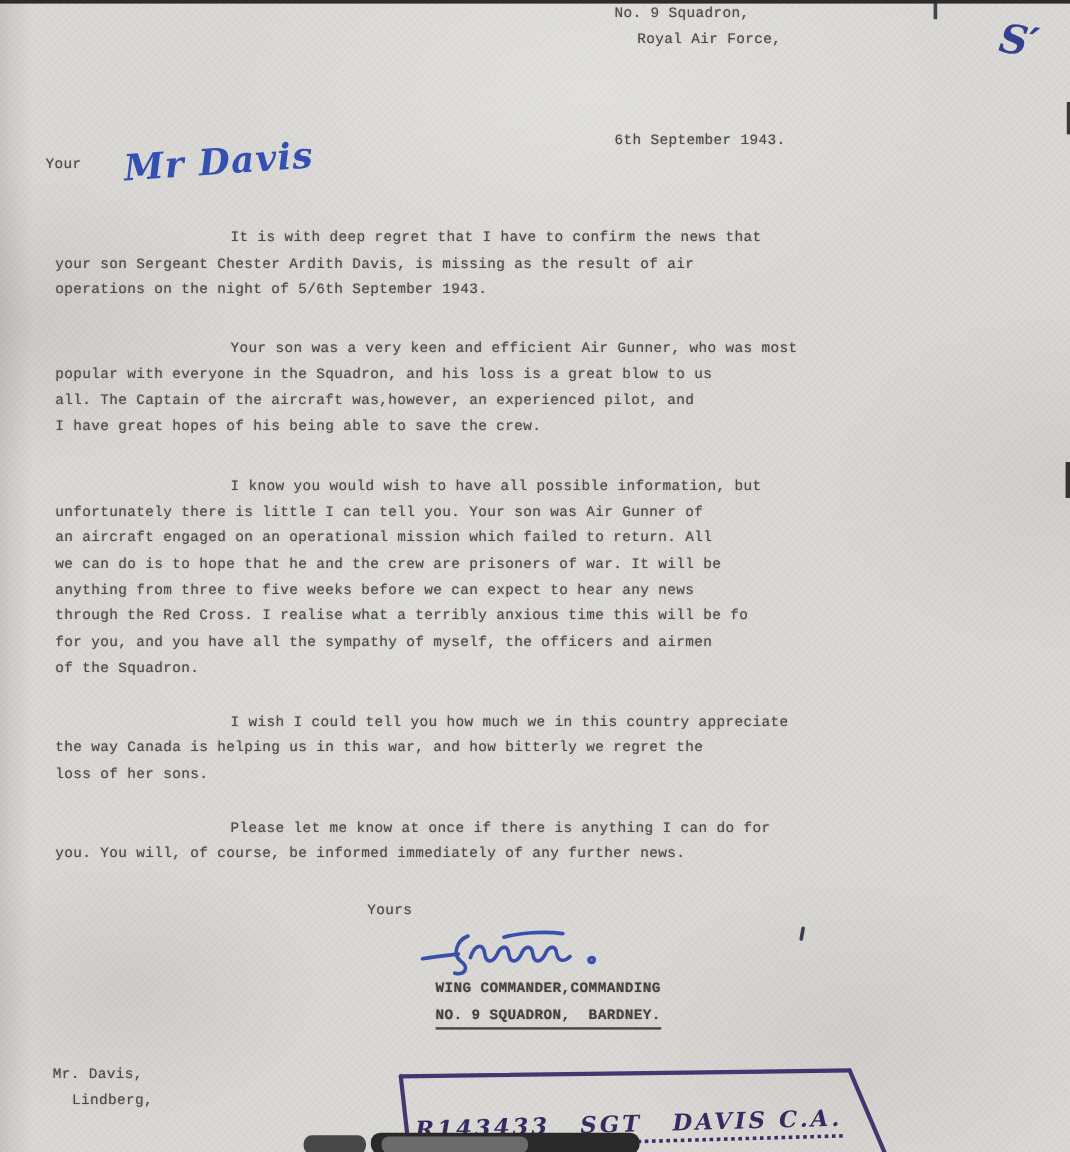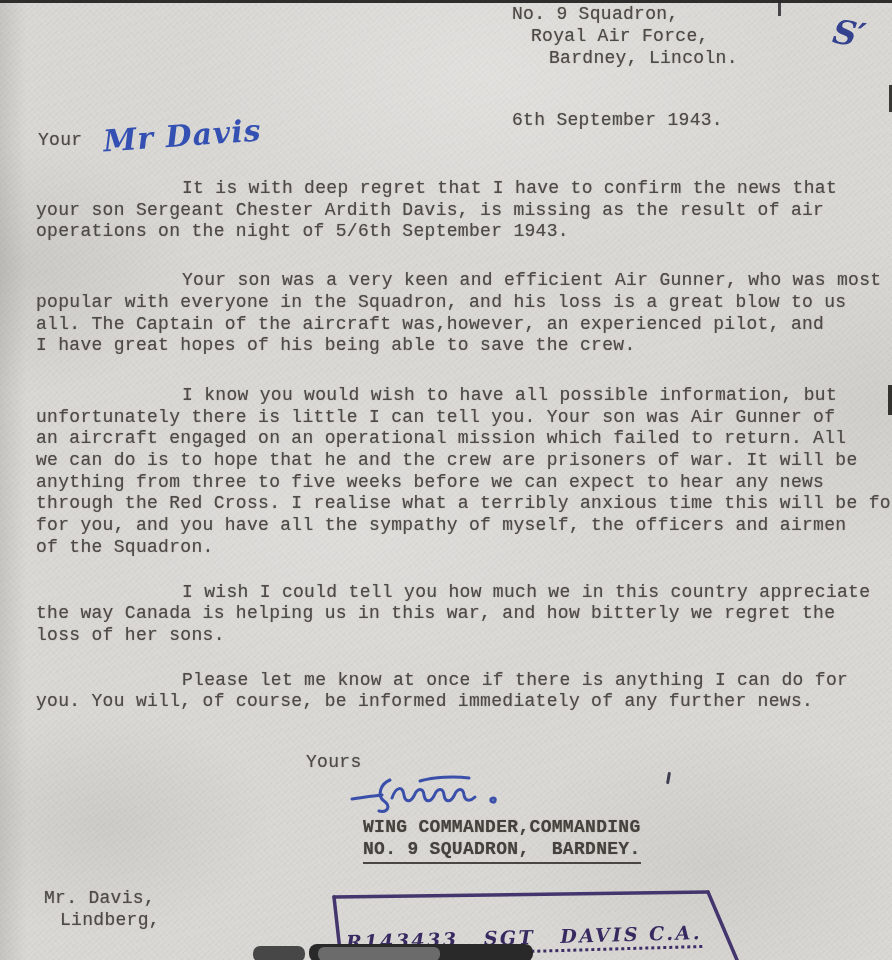--- a/index.html
+++ b/index.html
@@ -16,43 +16,43 @@
       radial-gradient(260px 180px at 2% 28%, rgba(110,108,102,.14), transparent 70%),
       radial-gradient(300px 220px at 99% 42%, rgba(120,118,110,.10), transparent 70%),
       radial-gradient(240px 160px at 12% 86%, rgba(115,112,105,.12), transparent 70%),
       radial-gradient(420px 260px at 55% 8%,  rgba(255,255,255,.22), transparent 72%),
       radial-gradient(380px 240px at 40% 55%, rgba(255,255,255,.14), transparent 70%),
       radial-gradient(300px 200px at 80% 90%, rgba(118,115,108,.10), transparent 70%),
       linear-gradient(90deg, rgba(95,94,90,.16), rgba(95,94,90,0) 3%),
       repeating-linear-gradient(47deg, rgba(255,255,255,.06) 0 2px, rgba(0,0,0,0) 2px 5px),
       repeating-linear-gradient(-43deg, rgba(90,88,84,.045) 0 1px, rgba(0,0,0,0) 1px 4px);
   }
-  .typed{color:#4e4b47;text-shadow:0 0 1px rgba(70,66,60,.55);letter-spacing:.3px;font-size:18px;}
+  .typed{color:#4e4b47;text-shadow:0 0 1px rgba(70,66,60,.55);letter-spacing:.3px;font-size:12px;}
   .abs{position:absolute;white-space:pre;}
   
   .hdr-unit{left:512px;top:4px;}
   .hdr-force{left:531px;top:26px;}
   .hdr-station{left:549px;top:48px;}
   .hdr-date{left:512px;top:86px;margin-top:24px;}
   .hand-mark{
     left:833px;top:14px;font-family:"DejaVu Serif",serif;font-style:italic;
     font-size:33px;color:#33418e;transform:rotate(8deg);font-weight:bold;
   }
   
   .salutation-typed{left:38px;top:130px;}
   .salutation-hand{
     left:103px;top:118px;font-family:"DejaVu Serif",serif;font-style:italic;font-weight:bold;
     font-size:30px;color:#3350b2;transform:rotate(-4deg);letter-spacing:1px;white-space:pre;
     position:absolute;
   }
   
   .body-text{position:absolute;left:30px;top:172px;width:862px;}
   .body-text p{
-    margin:6px;white-space:pre;text-indent:146px;line-height:21.7px;
-    font-size:18px;color:#4e4b47;text-shadow:0 0 1px rgba(70,66,60,.55);letter-spacing:.3px;
+    margin:16px;white-space:pre;text-indent:146px;line-height:21.7px;
+    font-size:12px;color:#4e4b47;text-shadow:0 0 1px rgba(70,66,60,.55);letter-spacing:.3px;
   }
   .body-text p:nth-of-type(1){margin-bottom:27px;}
   .body-text p:nth-of-type(2){margin-bottom:28px;}
   .body-text p:nth-of-type(3){margin-bottom:23px;}
   .body-text p:nth-of-type(4){margin-bottom:23px;}
   
   .valediction{left:277px;top:752px;margin-left:29px;}
   .signature{position:absolute;left:348px;top:768px;}
   .cmd-line1{left:363px;top:817px;font-weight:700;color:#45423d;}
   .cmd-line2{left:363px;top:839px;font-weight:700;color:#45423d;
@@ -86,21 +86,20 @@
 <div class="page">
 
   <div class="edge-top"></div>
   <div class="tick-top"></div>
   <div class="edge-right-a"></div>
   <div class="edge-right-b"></div>
   <div class="tick-mid"></div>
 
   <div class="abs typed hdr-unit">No. 9 Squadron,</div>
   <div class="abs typed hdr-force">Royal Air Force,</div>
-  <div class="abs typed hdr-station">Bardney, Lincoln.</div>
   <div class="abs hand-mark">S′</div>
   <div class="abs typed hdr-date">6th September 1943.</div>
 
   <div class="abs typed salutation-typed">Your</div>
   <div class="salutation-hand">Mr Davis</div>
 
   <div class="body-text">
     <p>It is with deep regret that I have to confirm the news that
 your son Sergeant Chester Ardith Davis, is missing as the result of air
 operations on the night of 5/6th September 1943.</p>

